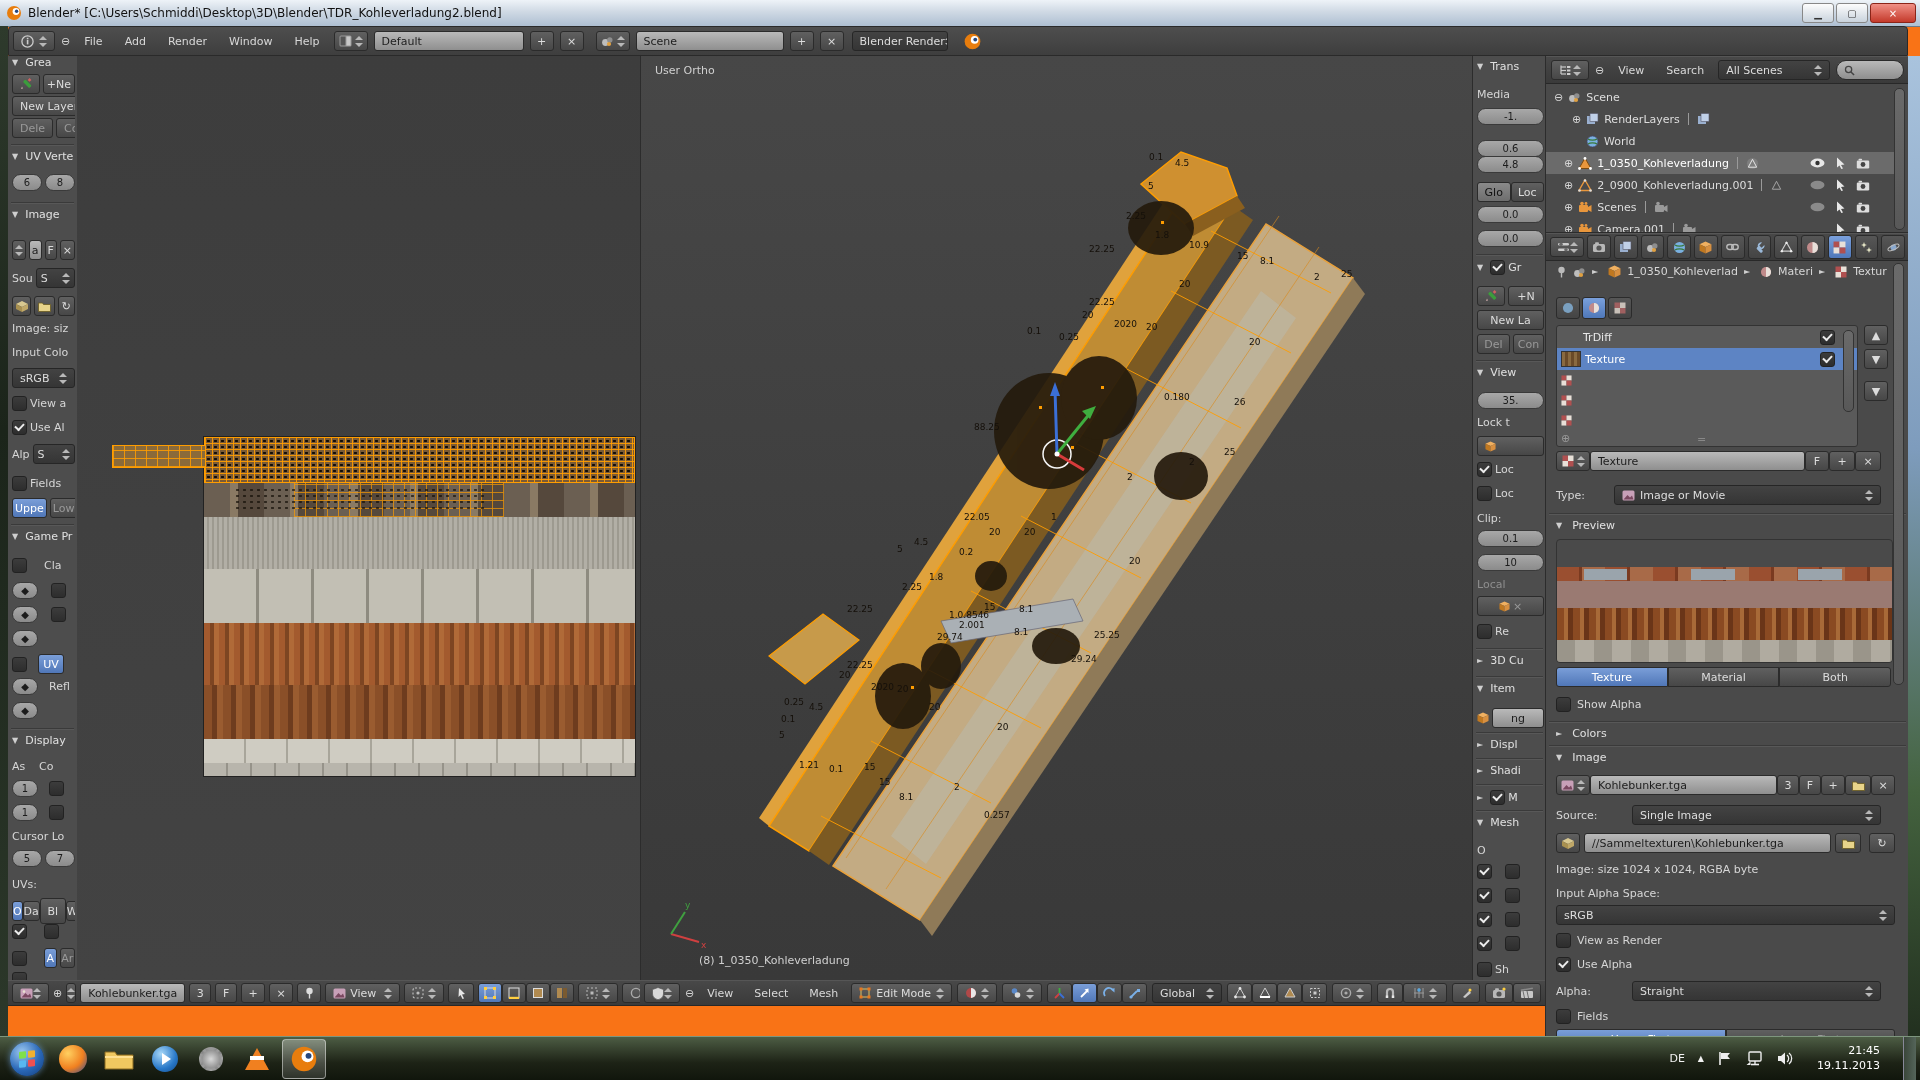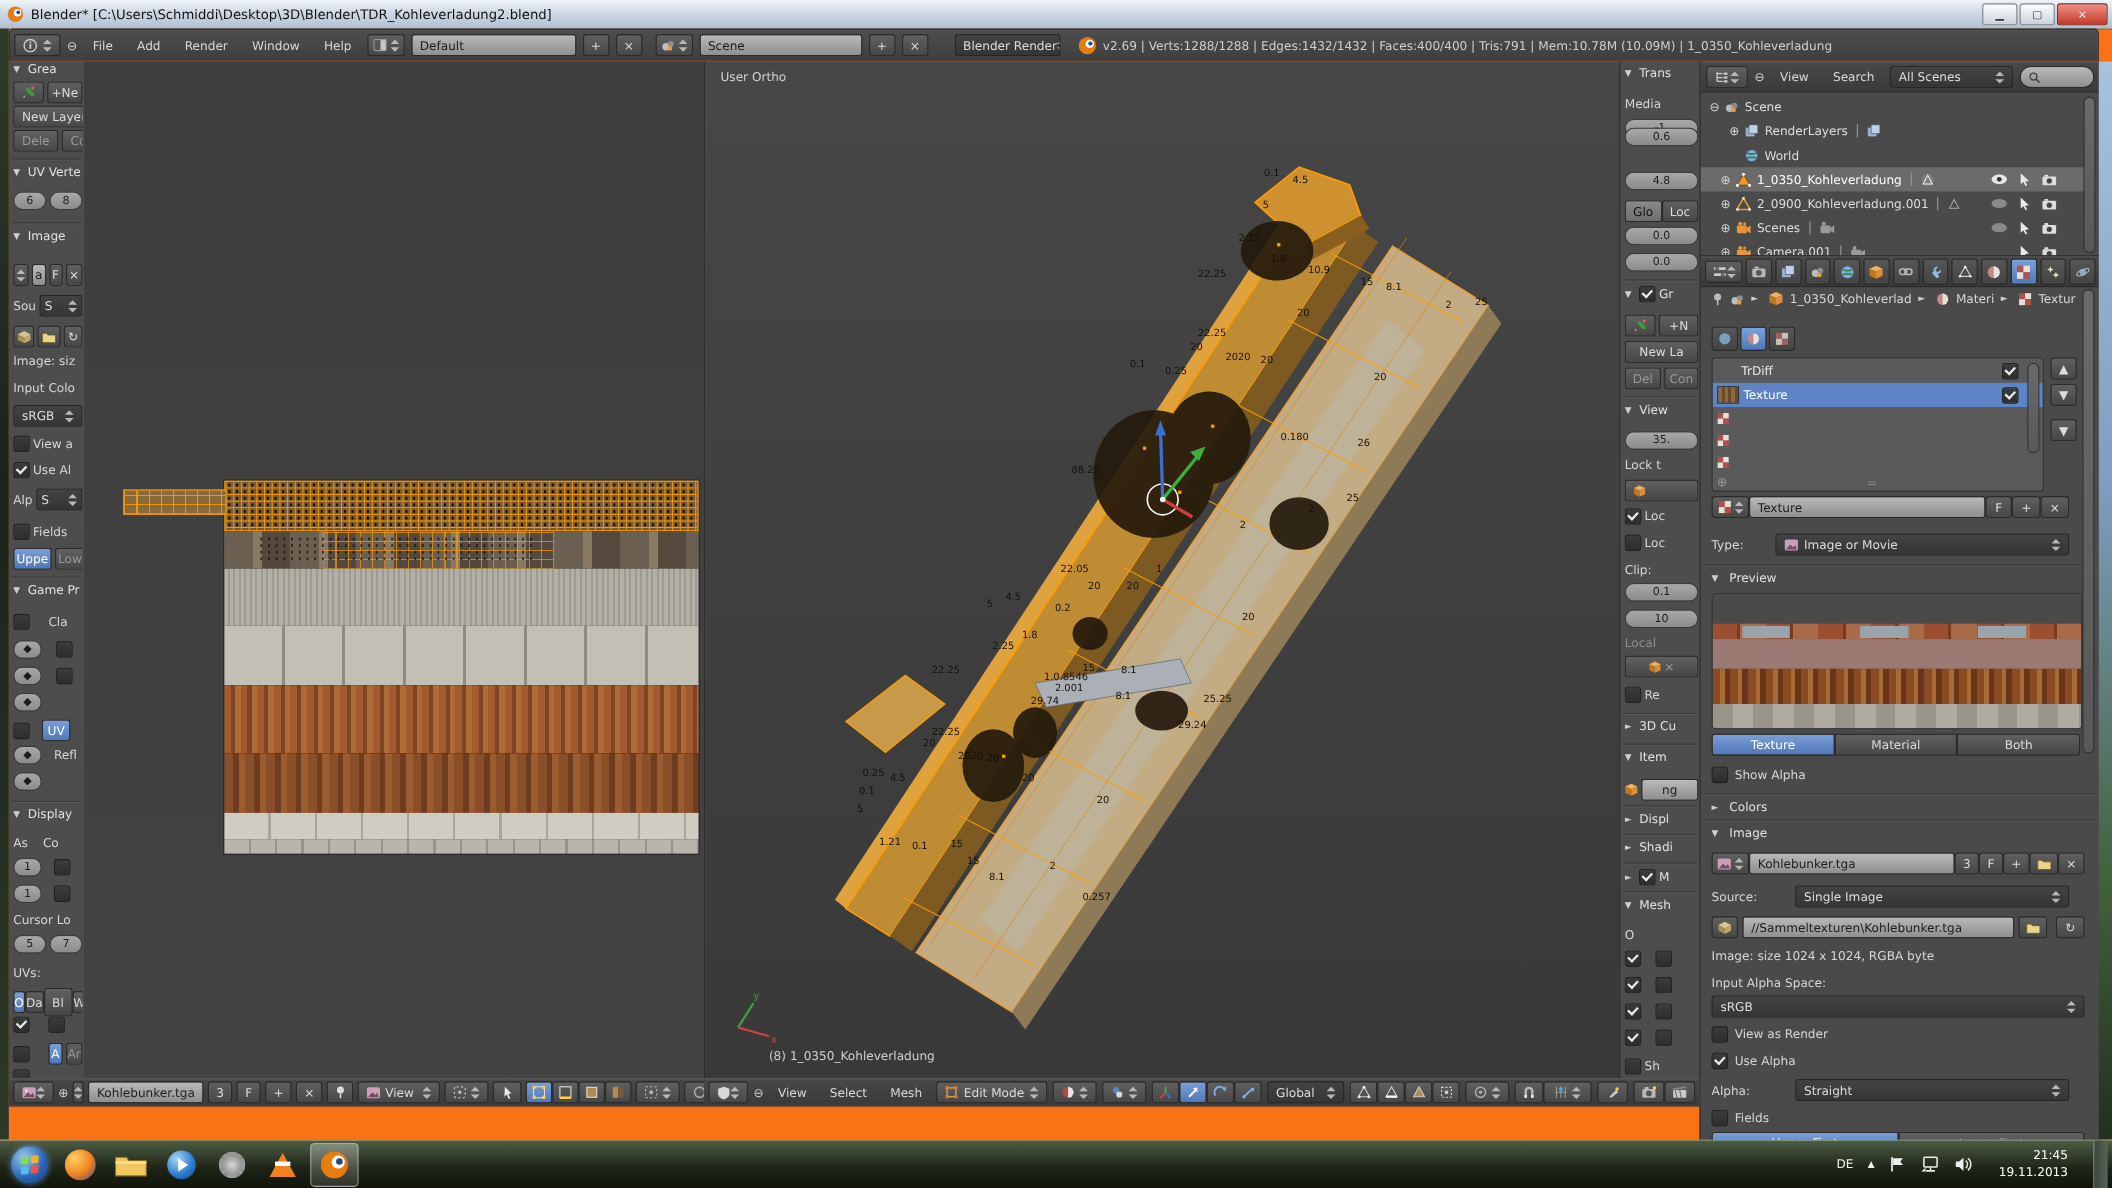--- a/index.html
+++ b/index.html
@@ -147,30 +147,29 @@
       <svg class="ic" width="13" height="12" viewBox="0 0 13 12">
           <circle cx="4.5" cy="7.5" r="3.4" fill="#bdbdbd"></circle>
           <circle cx="8.8" cy="5" r="2.7" fill="#8e8e8e"></circle>
           <circle cx="8" cy="9" r="2.1" fill="#e0a040"></circle>
         </svg>
       <span class="ud"></span>
     </div>
     <div class="b lite" style="width:148px;justify-content:flex-start">Scene</div>
     <div class="b" style="width:24px">+</div>
     <div class="b" style="width:24px">×</div>
-    <div class="dd" style="width:96px;margin-left:18px">
+    <div class="dd" style="width:96px;margin-left:2px">
       <span>Blender Render</span>
         <span class="ud"></span>
     </div>
     <svg class="ic" width="17" height="17" viewBox="0 0 16 16" style="margin-left:10px">
       <circle cx="8" cy="8" r="7.4" fill="#e87d0d"></circle>
         <circle cx="10" cy="6.5" r="3.6" fill="#fff"></circle>
         <circle cx="10.6" cy="6.2" r="1.8" fill="#26477e"></circle>
     </svg>
-    <span id="stats">v2.69 | Verts:1288/1288 | Edges:1432/1432 | Faces:400/400 | Tris:791 | Mem:10.78M (10.09M) | 1_0350_Kohleverladung</span>
   </div>
 
   <div id="uv-tools" class="abs">
     <div class="col-item" style="top:0">
         <span class="car">▼</span>
         <span class="sec">Grea</span>
       </div>
     <div class="col-item" style="top:18px">
       <div class="b" style="width:30px;padding:0">
           <svg class="ic" width="12" height="12" viewBox="0 0 12 12">
@@ -517,21 +516,21 @@
     <div class="col-item" style="top:4px">
         <span class="car">▼</span>
         <span class="sec">Trans</span>
       </div>
     <div class="col-item" style="top:32px">
         <span class="lbl">Media</span>
       </div>
     <div class="col-item" style="top:52px">
         <div class="num" style="flex:1">-1.</div>
       </div>
-    <div class="col-item" style="top:60px">
+    <div class="col-item" style="top:84px">
         <div class="num" style="flex:1">0.6</div>
       </div>
     <div class="col-item" style="top:100px">
         <div class="num" style="flex:1">4.8</div>
       </div>
     <div class="col-item" style="top:126px;gap:0">
       <div class="b" style="flex:1;padding:0 2px;background:linear-gradient(#8a8a8a,#6e6e6e);color:#111">Glo</div>
       <div class="b" style="flex:1;padding:0 2px">Loc</div>
     </div>
     <div class="col-item" style="top:150px">

